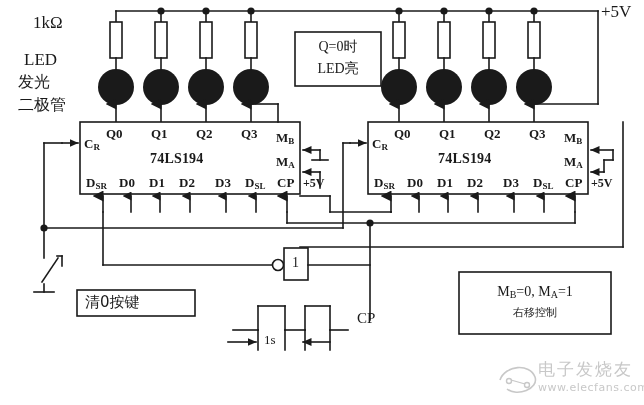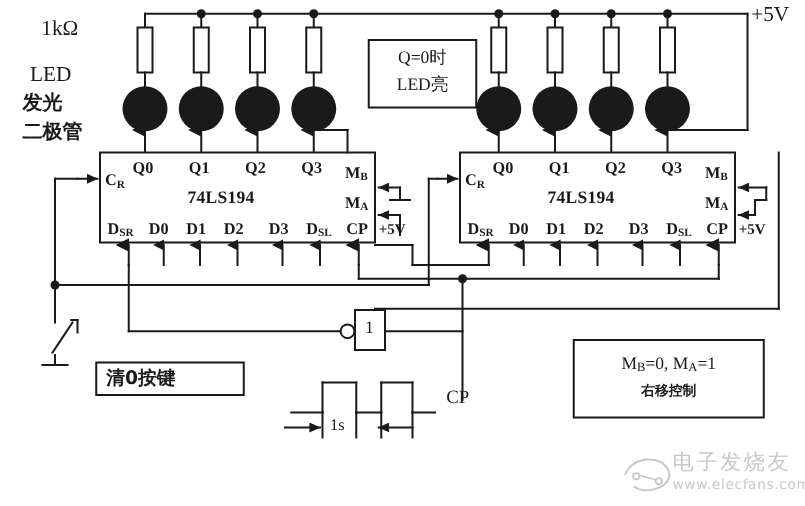--- a/index.html
+++ b/index.html
@@ -25,21 +25,21 @@
   }
   .lbl {
     position: absolute;
     white-space: nowrap;
     line-height: 1;
     color: #1a1a1a;
     font-family: "Liberation Serif", "DejaVu Serif", serif;
   }
   .cn {
     font-family: "DejaVu Sans", "Liberation Sans", sans-serif;
-    font-weight: 700;
+    font-weight: 400;
   }
   .pin {
     font-size: 13px;
     font-weight: 600;
   }
   .pin sub {
     font-size: 9px;
     vertical-align: -2px;
   }
   .chipname {

